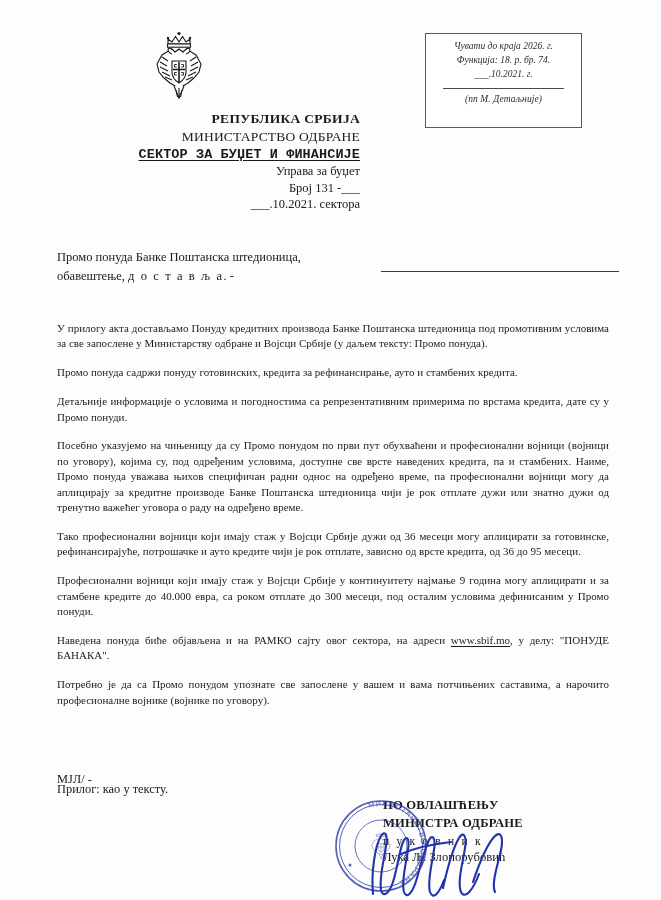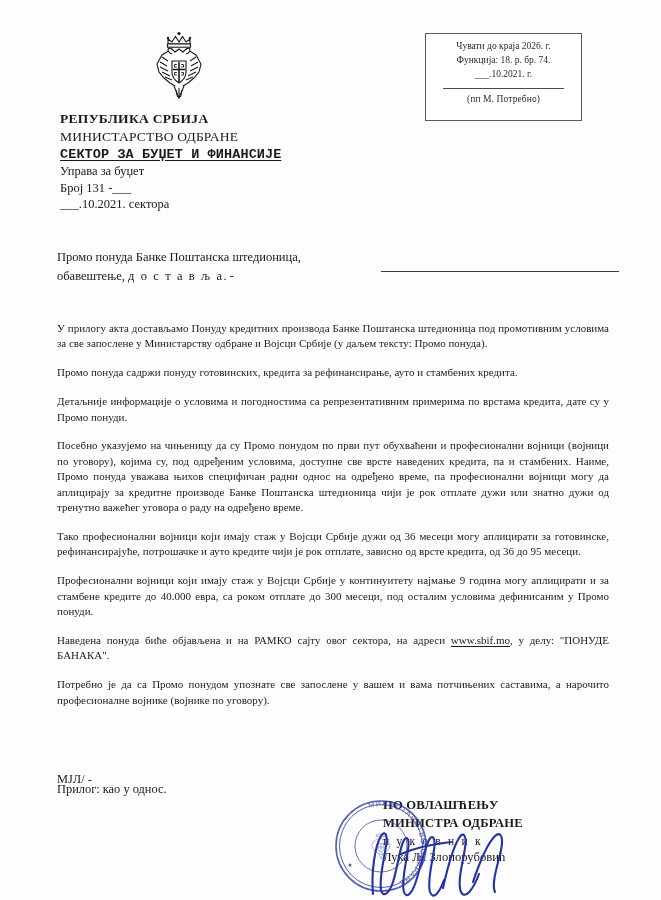--- a/index.html
+++ b/index.html
@@ -22,26 +22,27 @@
     background: #fdfdfd;
   }
 
   
   .archive-box {
     position: absolute;
     left: 425px;
     top: 33px;
     width: 147px;
     border: 1px solid #5a5a5a;
-    padding: 6px 4px 13px 4px;
+    padding: 6px 4px 20px 4px;
     text-align: center;
     font-size: 9.5px;
     line-height: 1.45;
     color: #2b2b2b;
     background: #fff;
+    font-style: italic;
   }
   .archive-box .ln { white-space: nowrap; }
   .archive-rule {
     width: 82%;
     height: 1px;
     background: #4a4a4a;
     margin: 7px auto 4px auto;
   }
   .archive-sig {
     font-size: 9.5px;
@@ -56,21 +57,21 @@
     width: 62px;
     height: 78px;
   }
 
   
   .header-block {
     position: absolute;
     left: 60px;
     top: 110px;
     width: 300px;
-    text-align: left;
+    text-align: right;
     line-height: 1.32;
   }
   .h-line1 {
     font-size: 13.5px;
     font-weight: bold;
     letter-spacing: 0.3px;
   }
   .h-line2 {
     font-size: 13.5px;
     letter-spacing: 0.2px;
@@ -200,21 +201,21 @@
 </head>
 <body>
 
 <div class="page">
 
   <div class="archive-box">
     <div class="ln">Чувати до краја 2026. г.</div>
     <div class="ln">Функција: 18. р. бр. 74.</div>
     <div class="ln">___.10.2021. г.</div>
     <div class="archive-rule"></div>
-    <div class="archive-sig">(пп М. Потребно)</div>
+    <div class="archive-sig">(пп М. Детаљније)</div>
   </div>
 
   <div class="crest">
     <svg viewBox="0 0 62 78" width="62" height="78" xmlns="http://www.w3.org/2000/svg">
       <g fill="none" stroke="#1a1a1a" stroke-width="1.1">
 
         <path d="M20 16 L20 11 L24 14 L27.5 8.5 L31 14 L34.5 8.5 L38 14 L42 11 L42 16 Z" fill="#fff"></path>
         <circle cx="31" cy="5.5" r="1.6" fill="#1a1a1a" stroke="none"></circle>
         <circle cx="20" cy="10" r="1.2" fill="#1a1a1a" stroke="none"></circle>
         <circle cx="42" cy="10" r="1.2" fill="#1a1a1a" stroke="none"></circle>
@@ -262,21 +263,21 @@
     <p class="para">У прилогу акта достављамо Понуду кредитних производа Банке Поштанска штедионица под промотивним условима за све запослене у Министарству одбране и Војсци Србије (у даљем тексту: Промо понуда).</p>
     <p class="para">Промо понуда садржи понуду готовинских, кредита за рефинансирање, ауто и стамбених кредита.</p>
     <p class="para">Детаљније информације о условима и погодностима са репрезентативним примерима по врстама кредита, дате су у Промо понуди.</p>
     <p class="para">Посебно указујемо на чињеницу да су Промо понудом по први пут обухваћени и професионални војници (војници по уговору), којима су, под одређеним условима, доступне све врсте наведених кредита, па и стамбених. Наиме, Промо понуда уважава њихов специфичан радни однос на одређено време, па професионални војници могу да аплицирају за кредитне производе Банке Поштанска штедионица чији је рок отплате дужи или знатно дужи од тренутно важећег уговора о раду на одређено време.</p>
     <p class="para">Тако професионални војници који имају стаж у Војсци Србије дужи од 36 месеци могу аплицирати за готовинске, рефинансирајуће, потрошачке и ауто кредите чији је рок отплате, зависно од врсте кредита, од 36 до 95 месеци.</p>
     <p class="para">Професионални војници који имају стаж у Војсци Србије у континуитету најмање 9 година могу аплицирати и за стамбене кредите до 40.000 евра, са роком отплате до 300 месеци, под осталим условима дефинисаним у Промо понуди.</p>
     <p class="para"><span>Наведена понуда биће објављена и на РАМКО сајту овог сектора, на адреси </span><span class="link">www.sbif.mo</span><span>, у делу: "ПОНУДЕ БАНАКА".</span></p>
     <p class="para">Потребно је да са Промо понудом упознате све запослене у вашем и вама потчињених саставима, а нарочито професионалне војнике (војнике по уговору).</p>
   </div>
 
-  <div class="attachment">Прилог: као у однос.</div>
+  <div class="attachment">Прилог: као у тексту.</div>
   <div class="initials">МЈЛ/ -</div>
 
   <div class="sign-block">
     <div class="sign-l1">ПО ОВЛАШЋЕЊУ</div>
     <div class="sign-l2">МИНИСТРА ОДБРАНЕ</div>
     <div class="sign-rank">п у к о в н и к</div>
     <div class="sign-name">Лука Љ. Злопорубовић</div>
   </div>
 
   <div class="stamp">

